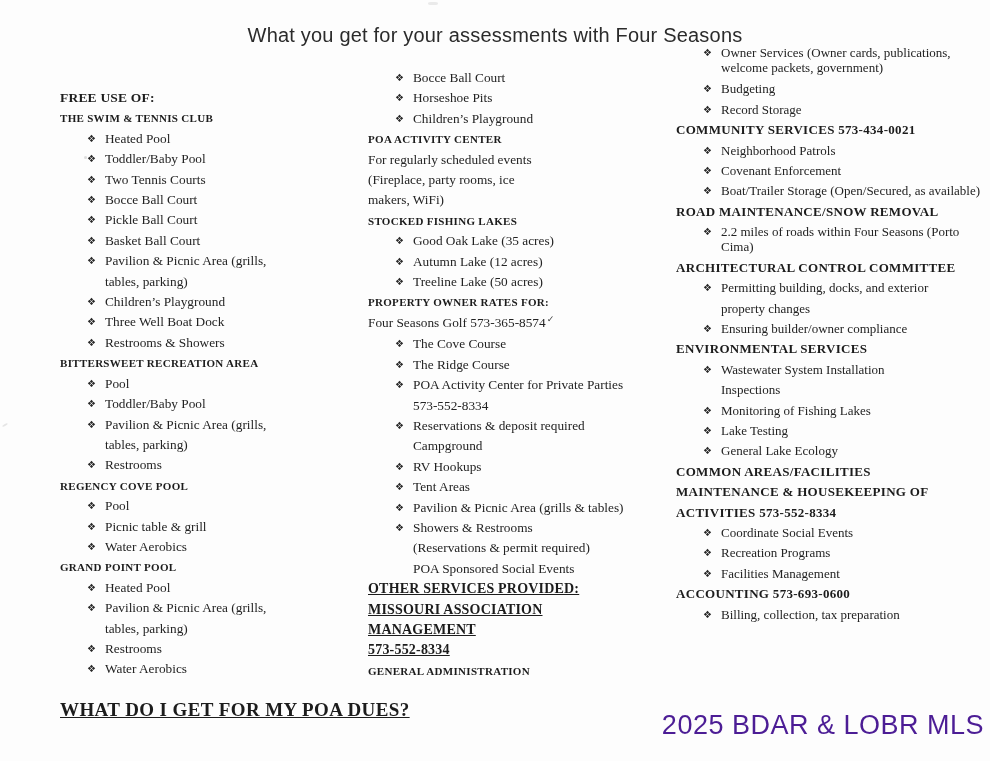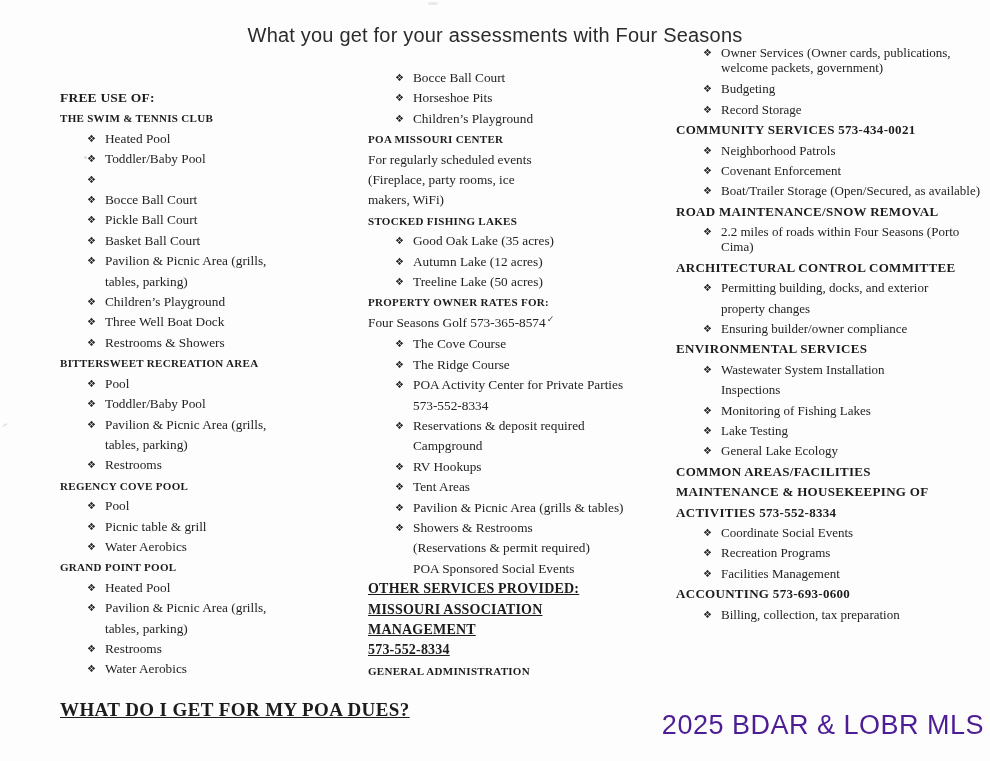--- a/index.html
+++ b/index.html
@@ -45,20 +45,21 @@
       <div class="entry li">
         <span class="bullet">❖</span>
         <span class="li-text">Heated Pool</span>
       </div>
       <div class="entry li">
         <span class="bullet">❖</span>
         <span class="li-text">Toddler/Baby Pool</span>
       </div>
       <div class="entry li">
         <span class="bullet">❖</span>
+        <span class="li-text">Two Tennis Courts</span>
       </div>
       <div class="entry li">
         <span class="bullet">❖</span>
         <span class="li-text">Bocce Ball Court</span>
       </div>
       <div class="entry li">
         <span class="bullet">❖</span>
         <span class="li-text">Pickle Ball Court</span>
       </div>
       <div class="entry li">
@@ -138,21 +139,21 @@
         <span class="li-text">Bocce Ball Court</span>
       </div>
       <div class="entry li">
         <span class="bullet">❖</span>
         <span class="li-text">Horseshoe Pits</span>
       </div>
       <div class="entry li">
         <span class="bullet">❖</span>
         <span class="li-text">Children’s Playground</span>
       </div>
-      <div class="entry h2"><span>POA MISSOURI CENTER</span></div>
+      <div class="entry h2"><span>POA ACTIVITY CENTER</span></div>
       <div class="entry p"><span>For regularly scheduled events</span></div>
       <div class="entry p"><span>(Fireplace, party rooms, ice</span></div>
       <div class="entry p"><span>makers, WiFi)</span></div>
       <div class="entry h2"><span>STOCKED FISHING LAKES</span></div>
       <div class="entry li">
         <span class="bullet">❖</span>
         <span class="li-text">Good Oak Lake (35 acres)</span>
       </div>
       <div class="entry li">
         <span class="bullet">❖</span>

